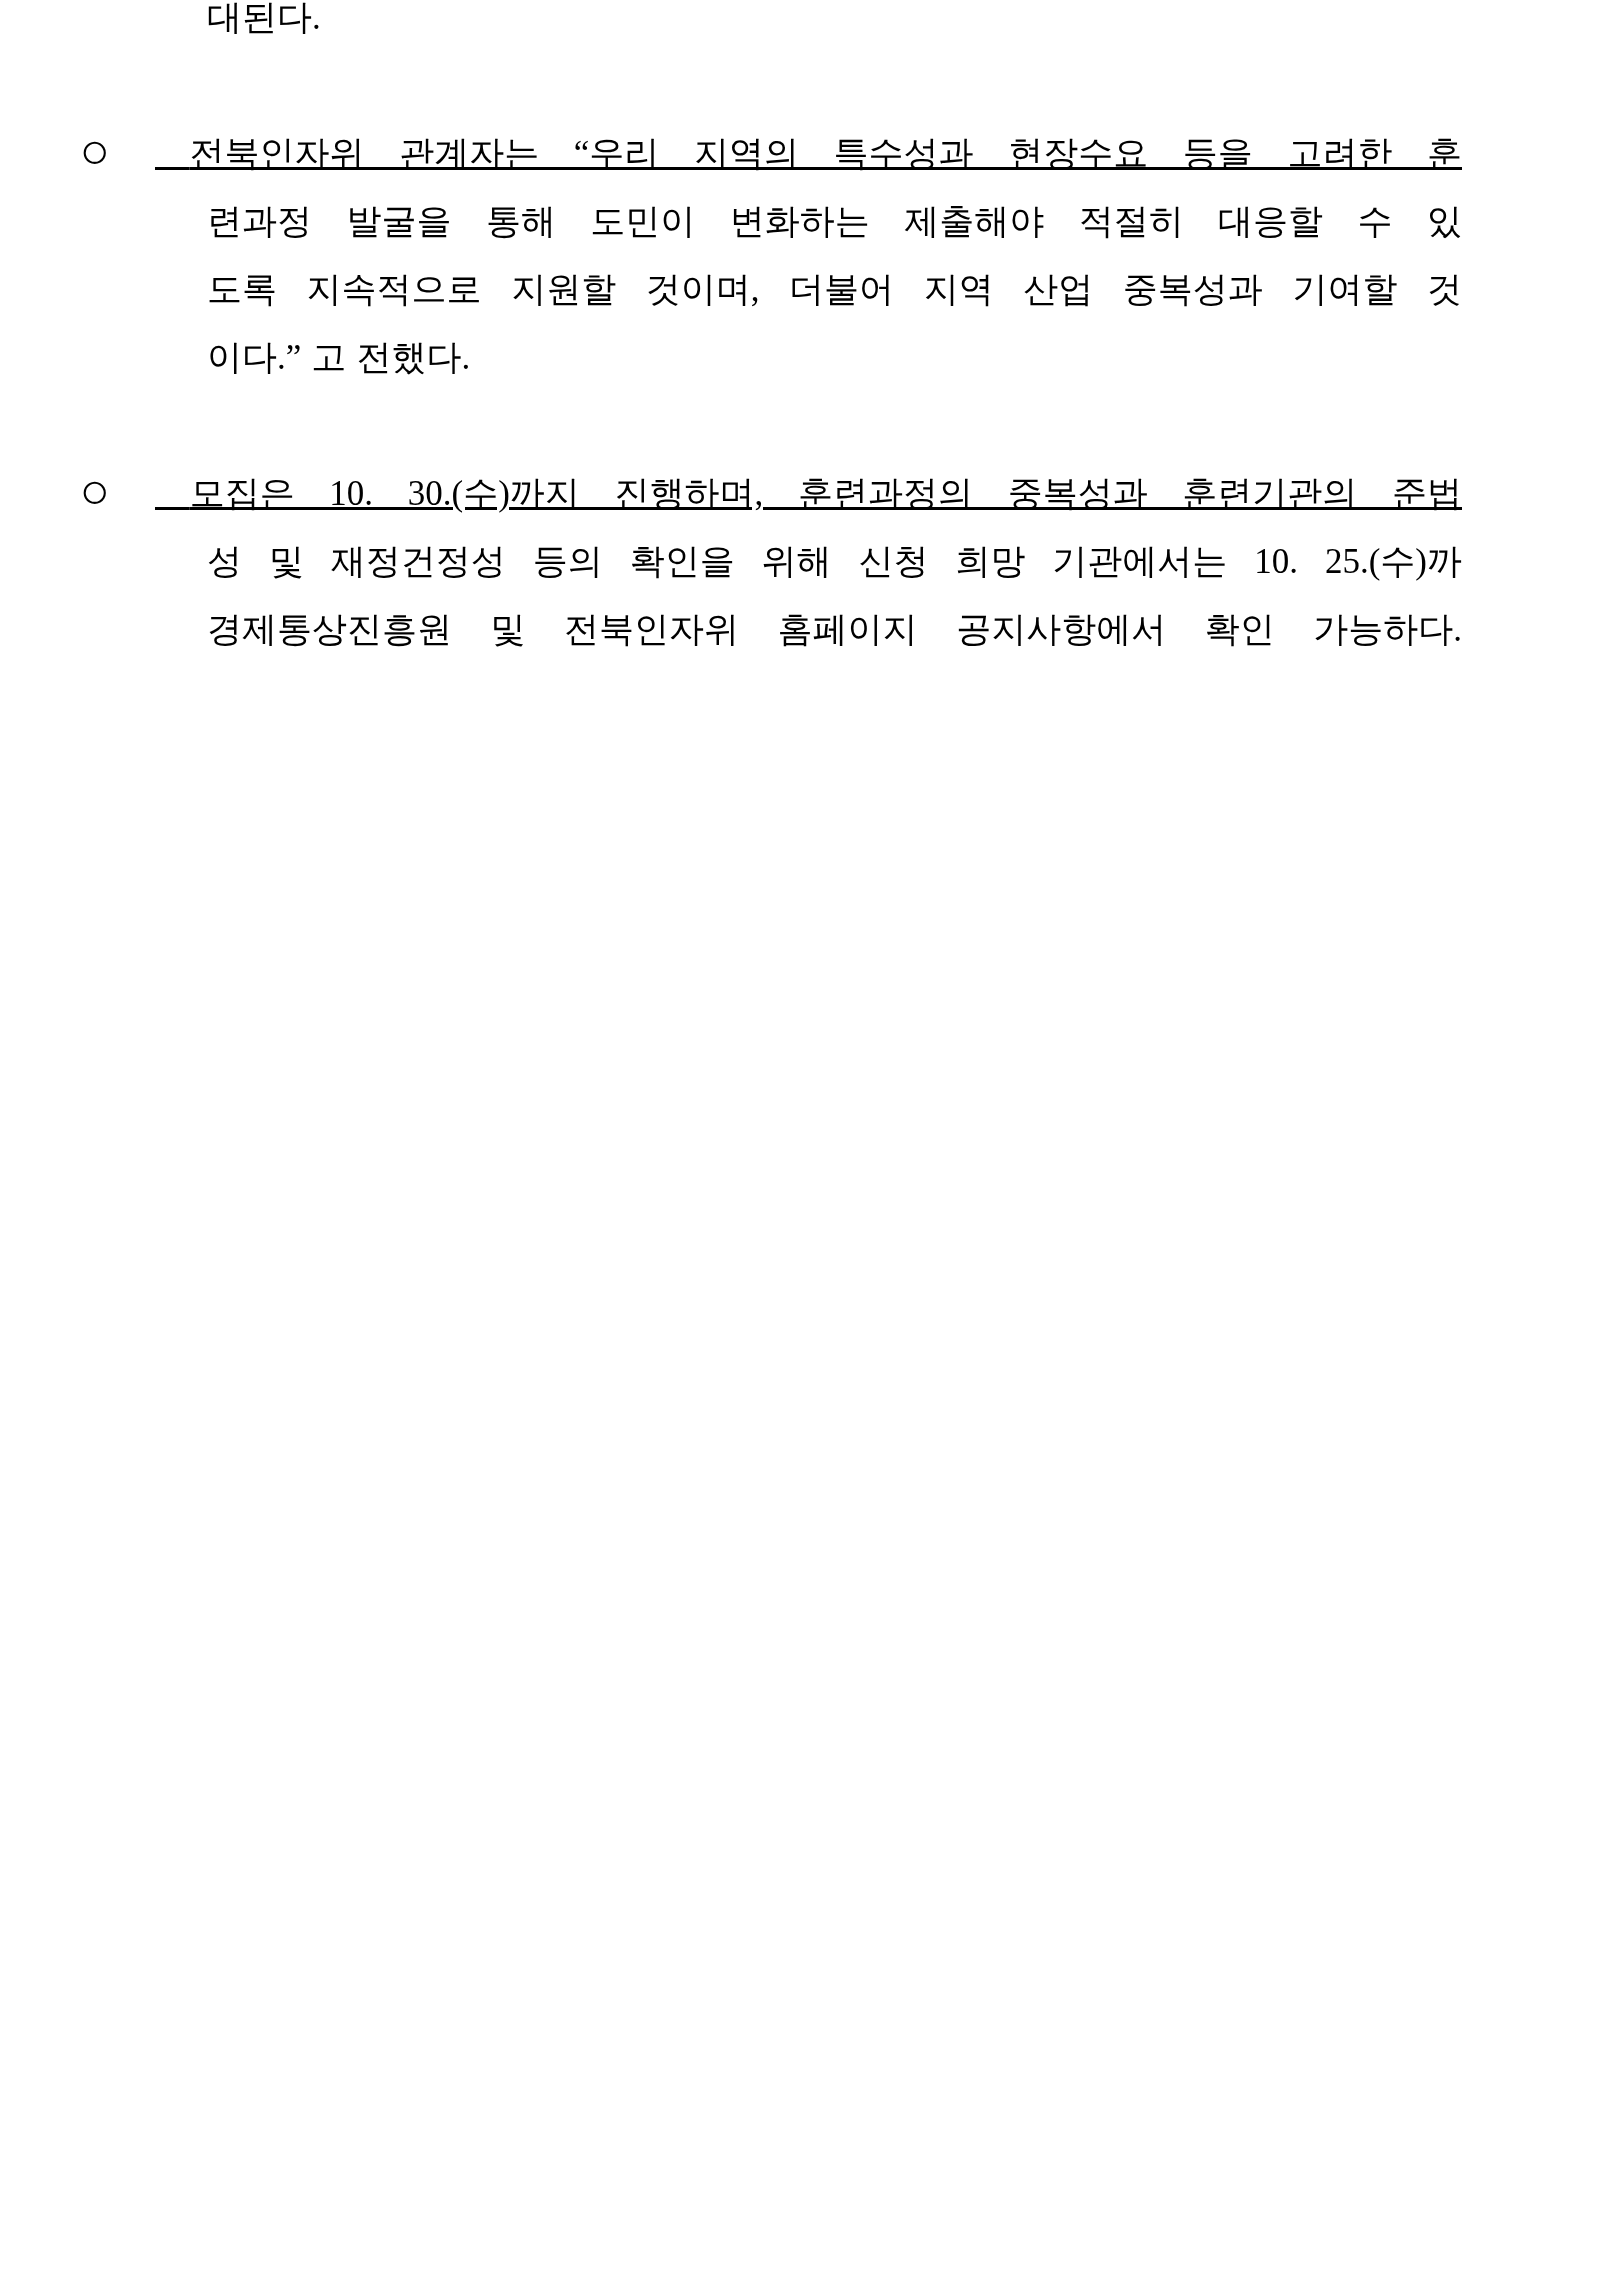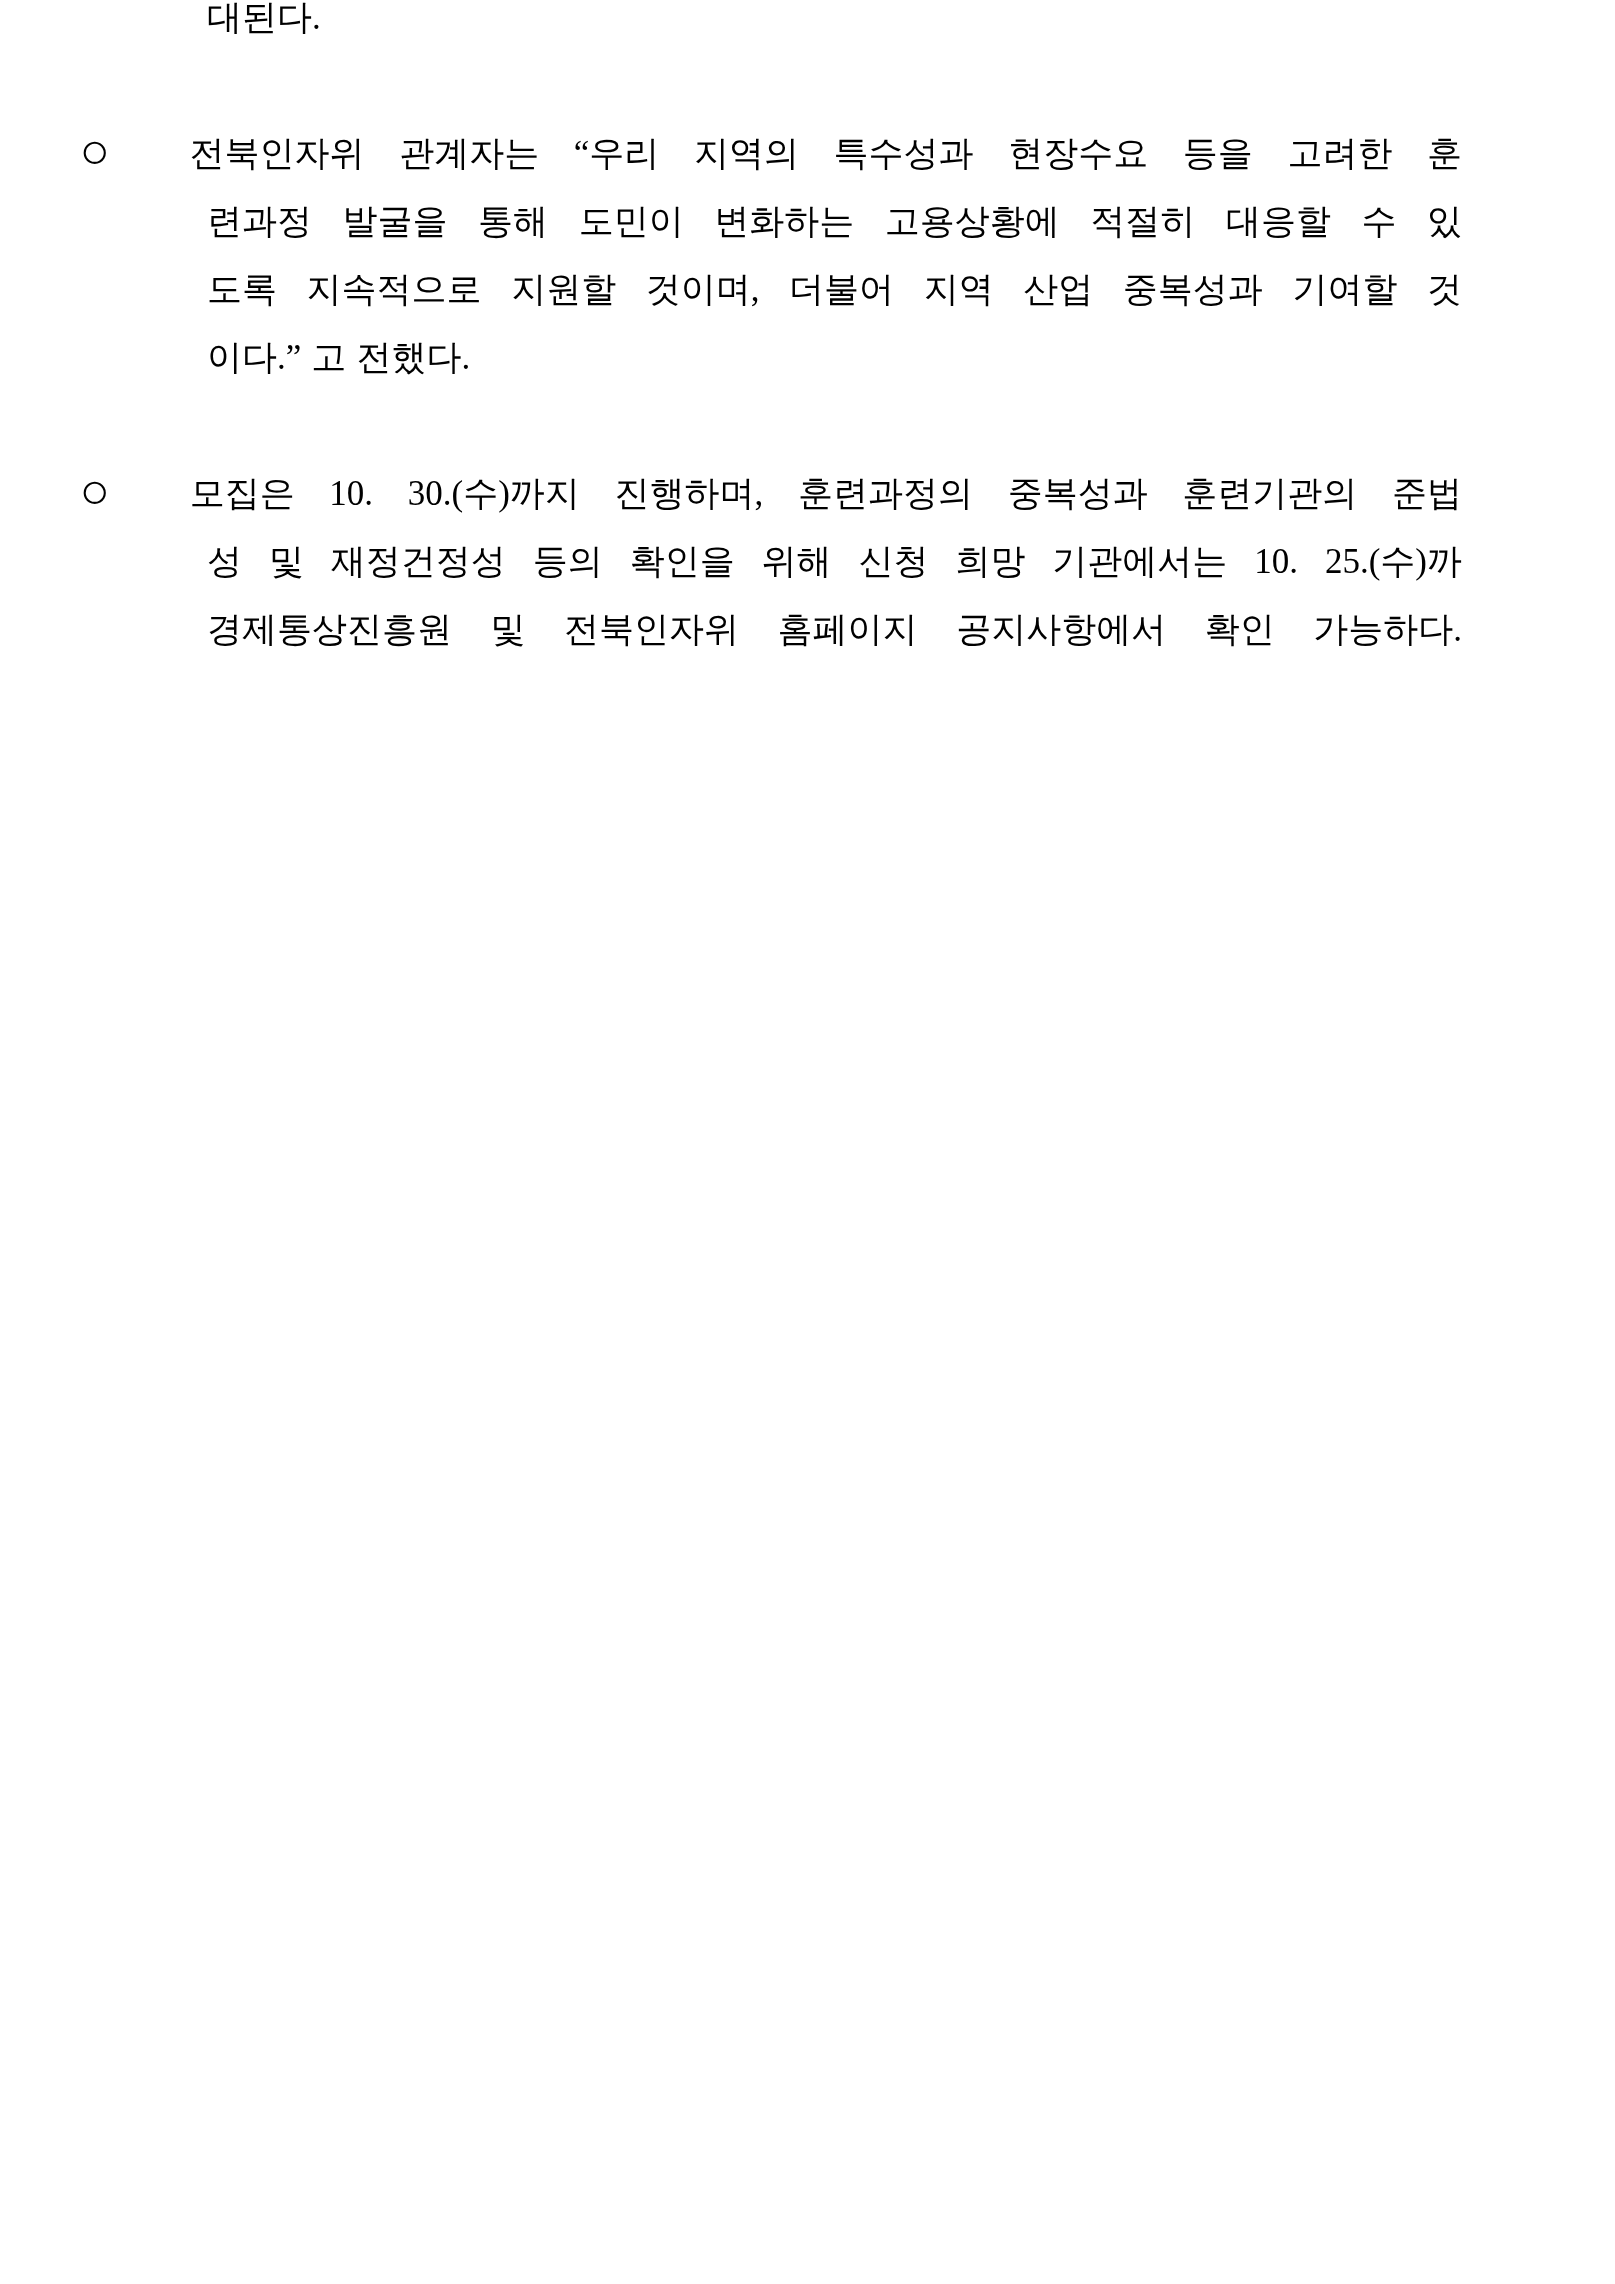--- a/index.html
+++ b/index.html
@@ -35,41 +35,42 @@
   
   .cont {
     margin-left: 52px;
   }
   .para {
     margin-top: 68px;      
     padding-left: 52px;     
   }
   .para .line.first {
     text-indent: -52px;     
+    text-decoration: underline;
   }
   .marker {
     display: inline-block;
     transform: scale(1.45);
     transform-origin: 50% 55%;
     line-height: 68px;
   }
 </style>
 </head>
 <body>
 
 <div class="doc">
 
   <div class="line end cont">대된다.</div>
 
   <section class="para">
     <div class="line first">
       <span class="marker">○</span>
       <span>전북인자위 관계자는 “우리 지역의 특수성과 현장수요 등을 고려한 훈</span>
     </div>
-    <div class="line">련과정 발굴을 통해 도민이 변화하는 고용상황에 적절히 대응할 수 있</div>
+    <div class="line">련과정 발굴을 통해 도민이 변화하는 제출해야 적절히 대응할 수 있</div>
     <div class="line">도록 지속적으로 지원할 것이며, 더불어 지역 산업 중복성과 기여할 것</div>
     <div class="line end">이다.” 고 전했다.</div>
   </section>
 
   <section class="para">
     <div class="line first">
       <span class="marker">○</span>
       <span>모집은 10. 30.(수)까지 진행하며, 훈련과정의 중복성과 훈련기관의 준법</span>
     </div>
     <div class="line">성 및 재정건정성 등의 확인을 위해 신청 희망 기관에서는 10. 25.(수)까</div>

